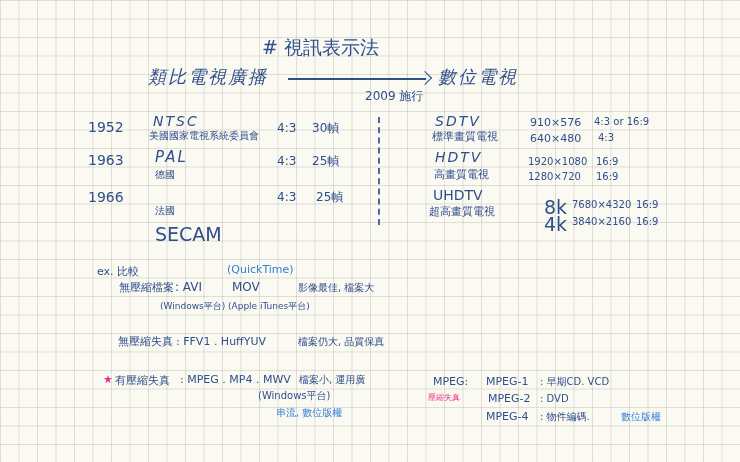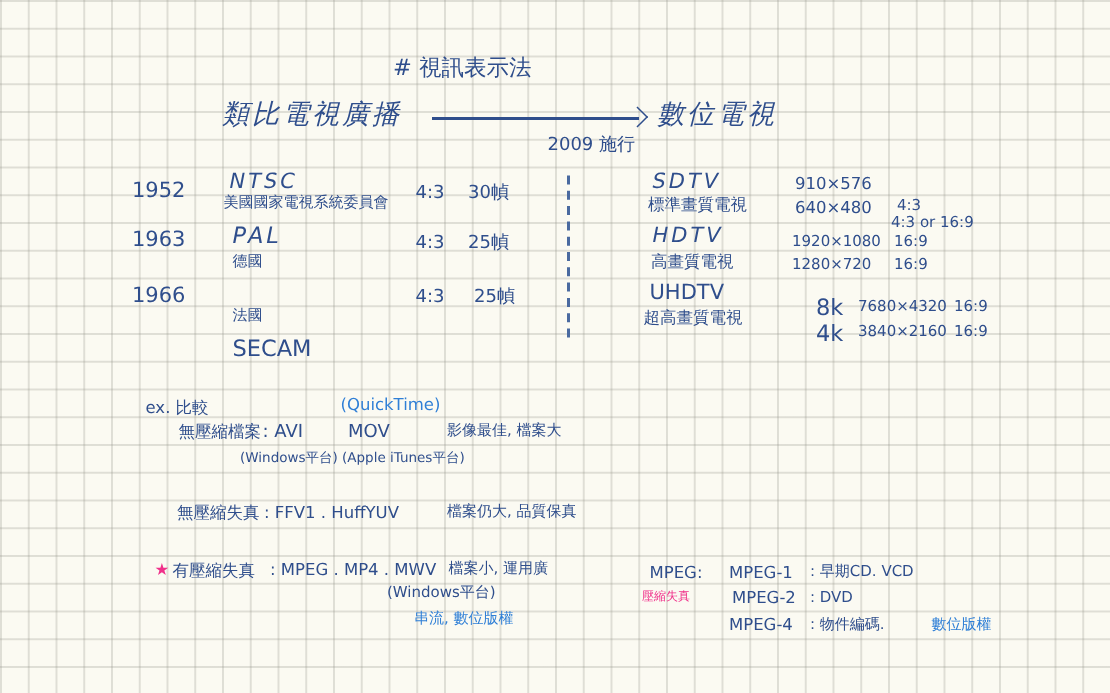--- a/index.html
+++ b/index.html
@@ -20,21 +20,21 @@
   .arrow-line { position:absolute; height:1.5px; background:#2f4e8c; }
   .arrow-head {
     position:absolute; width:9px; height:9px;
     border-top:1.5px solid #2f4e8c; border-right:1.5px solid #2f4e8c;
     transform:rotate(45deg);
   }
   .dashed {
     position:absolute; width:0; border-left:2px dashed #4a6aa0;
   }
   .s8 { font-size:8px; } .s9 { font-size:9px; } .s10 { font-size:10px; }
-  .s11 { font-size:11px; } .s12 { font-size:12px; } .s13 { font-size:15px; }
+  .s11 { font-size:11px; } .s12 { font-size:12px; } .s13 { font-size:19px; }
   .s14 { font-size:14px; } .s15 { font-size:15px; } .s18 { font-size:18px; }
   .ls { letter-spacing:2px;font-style:italic; }
 </style>
 </head>
 <body>
 
 <div class="t s13" style="left:262px;top:38px;"># 視訊表示法</div>
 
 <div class="t s18 ls" style="left:148px;top:68px;">類比電視廣播</div>
 <div class="arrow-line" style="left:288px;top:78px;width:138px;"></div>
@@ -61,21 +61,21 @@
   <div class="t s12" style="left:277px;top:191px;">4:3</div>
   <div class="t s12" style="left:316px;top:191px;">25幀</div>
 </div>
 
 <div class="dashed" style="left:378px;top:117px;height:108px;"></div>
 
 <div>
   <div class="t s14 ls" style="left:435px;top:114px;">SDTV</div>
   <div class="t s11" style="left:432px;top:131px;">標準畫質電視</div>
   <div class="t s11" style="left:530px;top:117px;">910×576</div>
-  <div class="t s10" style="left:594px;top:117px;margin-top:27px;">4:3 or 16:9</div>
+  <div class="t s10" style="left:594px;top:117px;">4:3 or 16:9</div>
   <div class="t s11" style="left:530px;top:133px;">640×480</div>
   <div class="t s10" style="left:598px;top:133px;">4:3</div>
 
   <div class="t s14 ls" style="left:435px;top:150px;">HDTV</div>
   <div class="t s11" style="left:434px;top:169px;">高畫質電視</div>
   <div class="t s10" style="left:528px;top:157px;">1920×1080</div>
   <div class="t s10" style="left:596px;top:157px;">16:9</div>
   <div class="t s10" style="left:528px;top:172px;">1280×720</div>
   <div class="t s10" style="left:596px;top:172px;">16:9</div>
 

